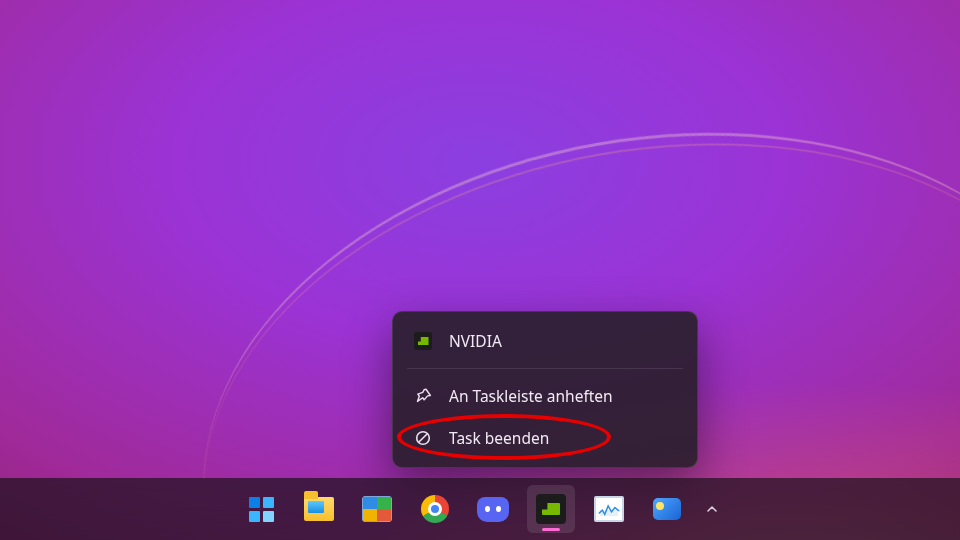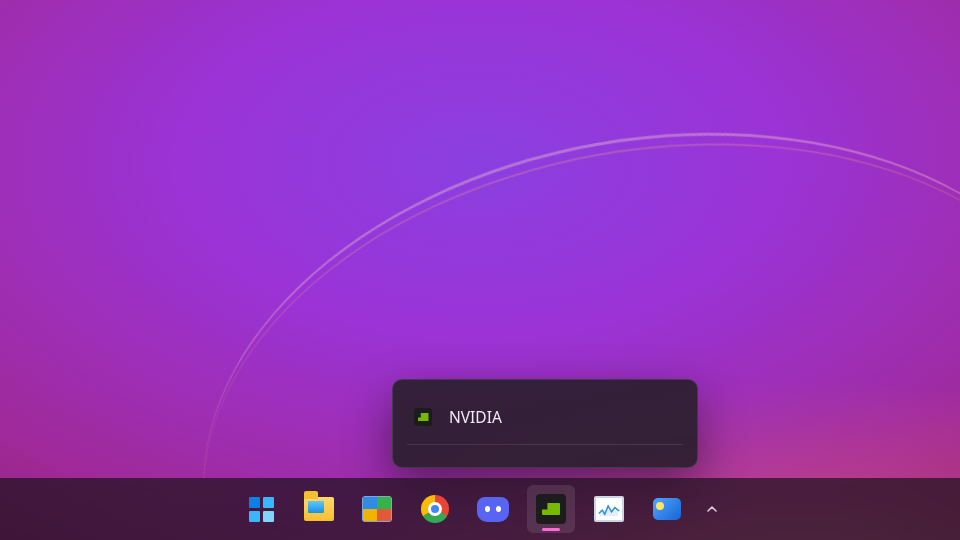--- a/index.html
+++ b/index.html
@@ -162,21 +162,21 @@
     
     .ctx-menu {
       position: absolute;
       left: 392px;
       bottom: 72px;
       width: 306px;
       background: rgba(42,30,44,0.92);
       border: 1px solid rgba(255,255,255,0.10);
       border-radius: 10px;
       box-shadow: 0 18px 48px rgba(0,0,0,0.45);
-      padding: 16px 6px;
+      padding: 8px 6px;
       color: #f1eaf4;
       font-size: 15.5px;
     }
     .ctx-row {
       display: flex;
       align-items: center;
       gap: 16px;
       padding: 10px 14px;
       border-radius: 6px;
       position: relative;
@@ -212,20 +212,38 @@
 </div>
 
 <div class="ctx-menu">
   <div class="ctx-row">
     <span class="ci">
         <span class="ci-nvidia"></span>
       </span>
     <span class="lbl">NVIDIA</span>
   </div>
   <div class="ctx-sep"></div>
+  <div class="ctx-row">
+    <span class="ci">
+      <svg viewBox="0 0 20 20" width="18" height="18" fill="none" stroke="#e9e0ee" stroke-width="1.6" stroke-linecap="round" stroke-linejoin="round">
+        <path d="M12 2l6 6-3 1-3 5-2-2-5 5 1-6-2-2 5-3 1-3z" transform="rotate(10 10 10)"></path>
+      </svg>
+    </span>
+    <span class="lbl">An Taskleiste anheften</span>
+  </div>
+  <div class="ctx-row" style="position:relative">
+    <span class="ci">
+      <svg viewBox="0 0 20 20" width="18" height="18" fill="none" stroke="#e9e0ee" stroke-width="1.8" stroke-linecap="round">
+        <circle cx="10" cy="10" r="7"></circle>
+        <line x1="5.5" y1="14.5" x2="14.5" y2="5.5"></line>
+      </svg>
+    </span>
+    <span class="lbl">Task beenden</span>
+    <div class="annotation-oval" style="left:-2px; top:-3px; width:214px; height:46px;"></div>
+  </div>
 </div>
 
 <div class="taskbar">
   <div class="tb-icon">
     <div class="ic-start">
         <span></span>
         <span></span>
         <span></span>
         <span></span>
       </div>

